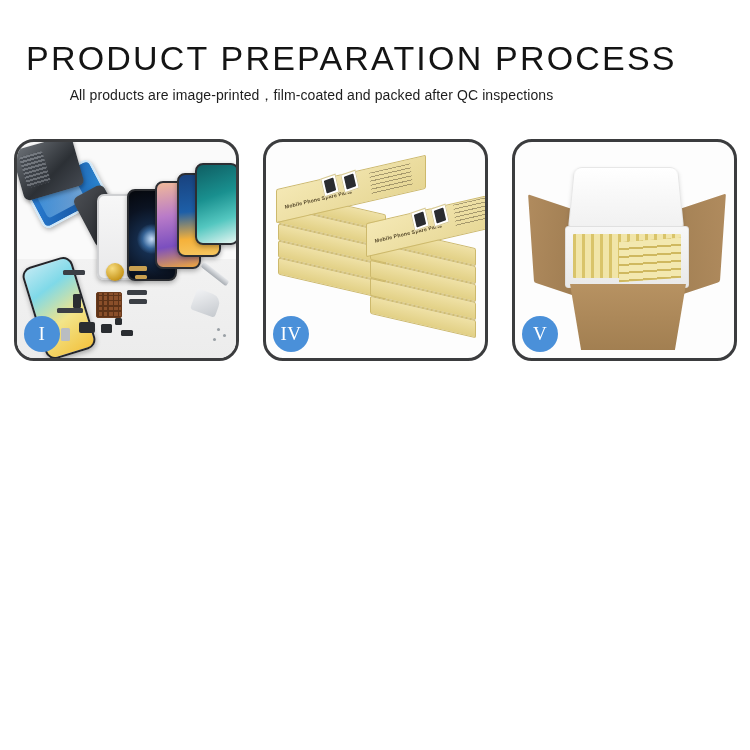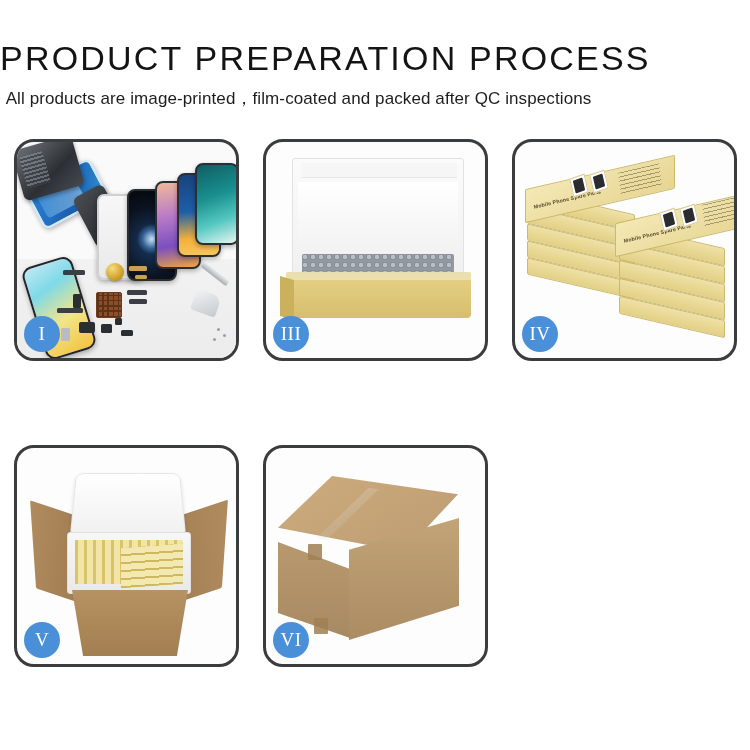--- a/index.html
+++ b/index.html
@@ -11,38 +11,39 @@
     font-family: "Liberation Sans", sans-serif;
     overflow: hidden;
     position: relative;
   }
 
   .page {
     width: 597px;
     height: 750px;
     position: relative;
     background: #ffffff;
+    padding-left: 26px;
   }
 
   
   .header { padding-top: 38px; text-align: center; }
 
   .title {
     font-size: 34px;
     font-weight: 500;
     letter-spacing: 2.2px;
     color: #141414;
     line-height: 40px;
     white-space: nowrap;
     font-family: "Liberation Sans", sans-serif;
   }
 
   .subtitle {
     margin-top: 9px;
-    font-size: 17px;
+    font-size: 14px;
     font-weight: 400;
     color: #1d1d1d;
     letter-spacing: 0.1px;
     white-space: nowrap;
     font-family: "Liberation Sans", sans-serif;
   }
 
   
   .grid {
     position: absolute;
@@ -427,30 +428,20 @@
         <div class="part screw" style="left:200px;top:186px;"></div>
         <div class="part screw" style="left:206px;top:192px;"></div>
         <div class="part screw" style="left:196px;top:196px;"></div>
         <div class="tool"></div>
         <div class="tool2"></div>
       </div>
       <div class="badge">I</div>
     </div>
 
 
-    <div class="panel p3">
-      <div class="stage">
-        <div class="b3-lid"></div>
-        <div class="b3-foam"></div>
-        <div class="b3-bubble"></div>
-        <div class="b3-frontflap"></div>
-        <div class="b3-base"></div>
-      </div>
-      <div class="badge">III</div>
-    </div>
 
     <div class="panel p4">
       <div class="stage">
 
         <div class="stackbox" style="left:12px;top:60px;width:108px;height:17px;transform:skewY(13deg);"></div>
         <div class="stackbox" style="left:12px;top:77px;width:108px;height:17px;transform:skewY(13deg);"></div>
         <div class="stackbox" style="left:12px;top:94px;width:108px;height:17px;transform:skewY(13deg);"></div>
         <div class="stackbox" style="left:12px;top:111px;width:108px;height:17px;transform:skewY(13deg);"></div>
         <div class="stackbox" style="left:12px;top:128px;width:108px;height:17px;transform:skewY(13deg);"></div>
 
@@ -490,26 +481,15 @@
         <div class="v-cartonBack"></div>
         <div class="v-foamLid"></div>
         <div class="v-foamBody"></div>
         <div class="v-contents"></div>
         <div class="v-contents2"></div>
         <div class="v-cartonFront"></div>
       </div>
       <div class="badge">V</div>
     </div>
 
-    <div class="panel p6">
-      <div class="stage">
-        <div class="c-top"></div>
-        <div class="c-top-seam"></div>
-        <div class="c-left"></div>
-        <div class="c-right"></div>
-        <div class="c-tape" style="left:42px;top:96px;width:14px;height:16px;"></div>
-        <div class="c-tape" style="left:48px;top:170px;width:14px;height:16px;"></div>
-      </div>
-      <div class="badge">VI</div>
-    </div>
 
   </div>
 </div>
 
 </body></html>

